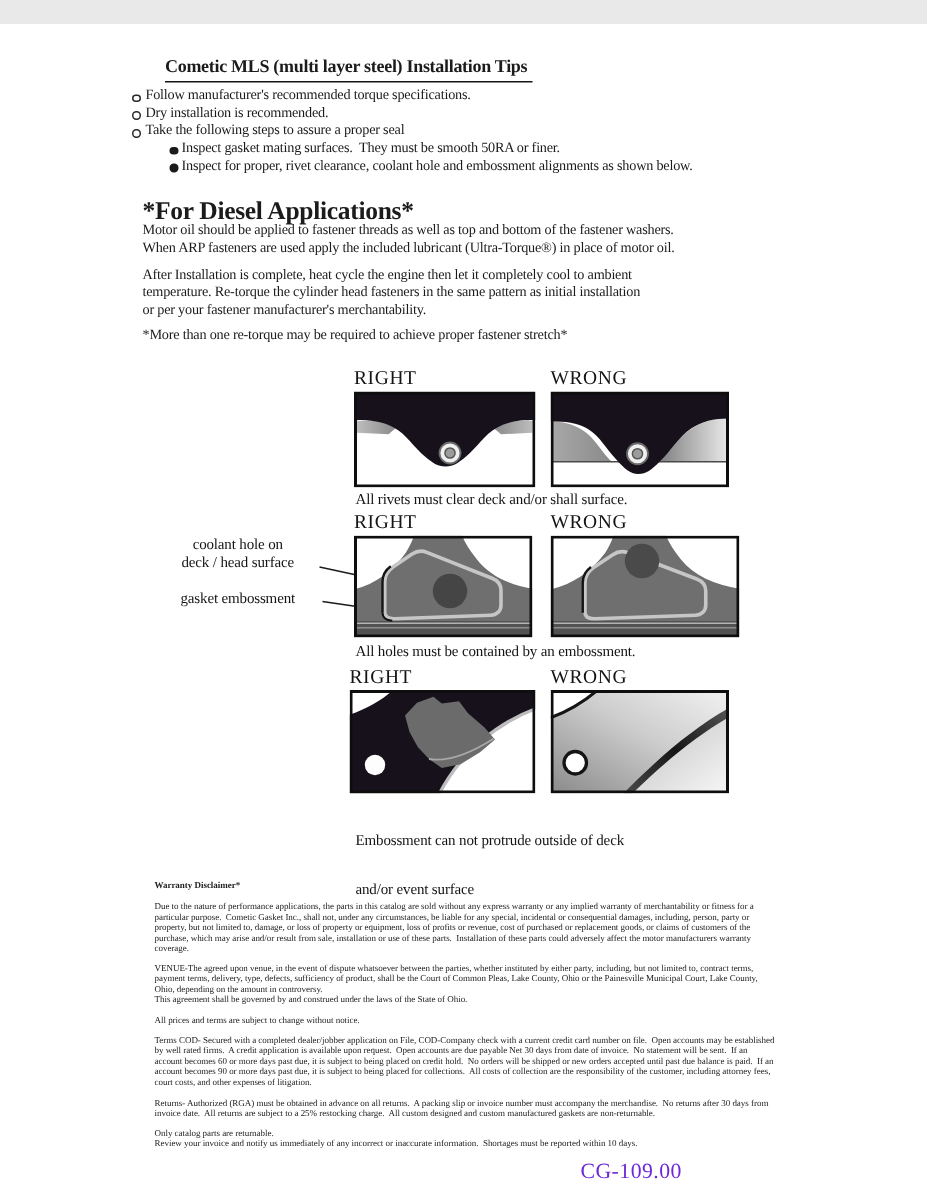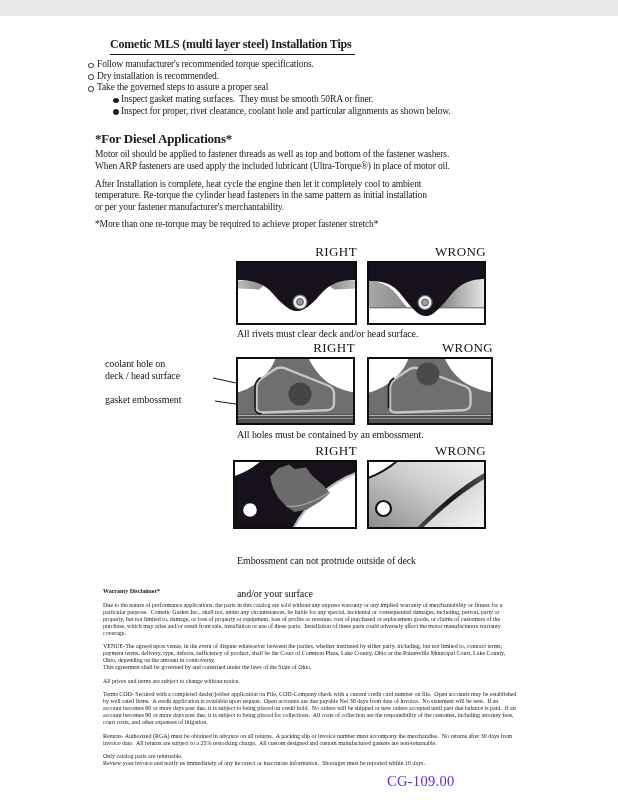--- a/index.html
+++ b/index.html
@@ -13,50 +13,50 @@
   .title{
     left:110px;top:21px;font-size:12px;font-weight:bold;letter-spacing:-0.2px;
     border-bottom:1.6px solid #151515;padding:0 3px 2px 0;white-space:nowrap;
   }
   .bullets{left:88px;top:43px;font-size:9.5px;letter-spacing:-0.15px;line-height:11.7px;width:445px;}
   .b-row{position:relative;padding-left:9px;white-space:pre-wrap;}
   .b-row.sub{padding-left:33px;}
   .b-dot{position:absolute;left:0;top:3.6px;width:3.6px;height:3.6px;border:1px solid #2a2a2a;border-radius:50%;}
   .b-row.sub .b-dot{left:25px;background:#1b1b1b;border-color:#1b1b1b;}
   
-  .h2{left:95px;top:115px;font-size:13px;font-weight:bold;letter-spacing:-0.2px;}
+  .h2{left:95px;top:115px;font-size:17px;font-weight:bold;letter-spacing:-0.2px;}
   .para{left:95px;font-size:9.5px;letter-spacing:-0.15px;line-height:11.7px;width:440px;}
   .para div{white-space:pre-wrap;}
   
-  .dlabel{font-size:13px;letter-spacing:0.4px;color:#141414;text-align:right;}
+  .dlabel{font-size:13px;letter-spacing:0.4px;color:#141414;text-align:left;}
   .dbox{overflow:hidden;}
   .dbox svg{display:block;}
   .caption{font-size:10px;letter-spacing:-0.1px;color:#141414;line-height:11px;white-space:pre-wrap;}
-  .annot{font-size:10px;letter-spacing:-0.1px;color:#141414;line-height:11.5px;text-align:left;}
+  .annot{font-size:10px;letter-spacing:-0.1px;color:#141414;line-height:11.5px;text-align:center;}
   
   .warranty{left:103px;top:572px;width:414px;font-size:6px;line-height:7px;letter-spacing:-0.02px;color:#232323;}
   .warranty .wh{font-weight:bold;margin:0 0 6.5px 0;}
   .warranty p{margin:0 0 6.5px 0;white-space:pre-wrap;}
   .warranty p.tight{margin-bottom:0;}
   
   .code{left:387px;top:757px;font-size:14.5px;letter-spacing:0.3px;color:#6d28d9;}
 </style>
 </head>
 <body>
 
 <div class="page">
 
   <div class="abs title">Cometic MLS (multi layer steel) Installation Tips</div>
 
   <div class="abs bullets">
     <div class="b-row"><span class="b-dot"></span><span>Follow manufacturer's recommended torque specifications.</span></div>
     <div class="b-row"><span class="b-dot"></span><span>Dry installation is recommended.</span></div>
-    <div class="b-row"><span class="b-dot"></span><span>Take the governed steps to assure a proper seal</span></div>
+    <div class="b-row"><span class="b-dot"></span><span>Take the following steps to assure a proper seal</span></div>
     <div class="b-row sub"><span class="b-dot"></span><span>Inspect gasket mating surfaces.  They must be smooth 50RA or finer.</span></div>
-    <div class="b-row sub"><span class="b-dot"></span><span>Inspect for proper, rivet clearance, coolant hole and particular alignments as shown below.</span></div>
+    <div class="b-row sub"><span class="b-dot"></span><span>Inspect for proper, rivet clearance, coolant hole and embossment alignments as shown below.</span></div>
   </div>
 
   <div class="abs h2">*For Diesel Applications*</div>
   <div class="abs para" style="top:133px;">
     <div>Motor oil should be applied to fastener threads as well as top and bottom of the fastener washers.</div>
     <div>When ARP fasteners are used apply the included lubricant (Ultra-Torque®) in place of motor oil.</div>
   </div>
   <div class="abs para" style="top:162.5px;">
     <div>After Installation is complete, heat cycle the engine then let it completely cool to ambient</div>
     <div>temperature. Re-torque the cylinder head fasteners in the same pattern as initial installation</div>
@@ -107,21 +107,21 @@
       <path d="M1 20 C8 20 14.5 21.5 21 25.5 C29 30.5 33 38.5 38.5 44.5 L40.5 46.5 H1 Z" fill="url(#gB1)"></path>
       <path d="M118 18 C109 18 101.5 20 94.5 24.5 C85.5 30 81 38.5 73.5 45 L71.5 46.5 H118 Z" fill="url(#gB2)"></path>
       <line x1="1" y1="46.8" x2="118" y2="46.8" stroke="#4a4a4a" stroke-width="0.9"></line>
       <path d="M0 0 H119 V18 C108.5 18 101 20 94 24.5 C85 30.5 80.5 39.5 73 46.5 C67 52.5 64 55 58.5 55 C53 55 49.5 51.5 44 45.5 C36.5 37.5 33 30 25 25 C17.5 20.5 10 20 0 20 Z" fill="#17111b"></path>
       <circle cx="58" cy="41.5" r="7" fill="#f0f0f0" stroke="#6a6a6a" stroke-width="1.2"></circle>
       <circle cx="58" cy="41.5" r="3.4" fill="#9c9c9c" stroke="#575757" stroke-width="1"></circle>
       <rect x="1" y="1" width="117" height="62" fill="none" stroke="#0e0e0e" stroke-width="2"></rect>
     </svg>
   </div>
 
-  <div class="abs caption" style="left:237px;top:312px;width:300px;">All rivets must clear deck and/or head surface.</div>
+  <div class="abs caption" style="left:237px;top:312px;width:300px;">All rivets must clear deck and/or shall surface.</div>
 
   <div class="abs dlabel" style="left:236px;top:324px;width:119px;">RIGHT</div>
   <div class="abs dlabel" style="left:367px;top:324px;width:126px;">WRONG</div>
 
   <div class="abs annot" style="left:105px;top:342px;width:107px;">
     <div>coolant hole on</div>
     <div>deck / head surface</div>
   </div>
   <div class="abs annot" style="left:105px;top:378px;width:107px;">gasket embossment</div>
 
@@ -199,21 +199,21 @@
       <path d="M48.5 69 C70 47.5 93 26.5 119 12 V18 C95 32 73 51 54.5 69 Z" fill="url(#gF2)"></path>
       <path d="M0 0 H31.5 C22 8 11 14.5 0 18.5 Z" fill="#ffffff"></path>
       <path d="M31.5 0 C22 8 11 14.5 0 18.5" fill="none" stroke="#161616" stroke-width="2"></path>
       <circle cx="16.5" cy="48.5" r="7.5" fill="#ffffff" stroke="#141414" stroke-width="2.2"></circle>
       <rect x="1" y="1" width="117" height="67" fill="none" stroke="#0e0e0e" stroke-width="2"></rect>
     </svg>
   </div>
 
   <div class="abs caption" style="left:237px;top:517px;width:240px;">
     <div>Embossment can not protrude outside of deck</div>
-    <div>and/or your surface</div>
+    <div>and/or event surface</div>
   </div>
 
   <div class="abs warranty">
     <div class="wh">Warranty Disclaimer*</div>
     <p>Due to the nature of performance applications, the parts in this catalog are sold without any express warranty or any implied warranty of merchantability or fitness for a particular purpose.  Cometic Gasket Inc., shall not, under any circumstances, be liable for any special, incidental or consequential damages, including, person, party or property, but not limited to, damage, or loss of property or equipment, loss of profits or revenue, cost of purchased or replacement goods, or claims of customers of the purchase, which may arise and/or result from sale, installation or use of these parts.  Installation of these parts could adversely affect the motor manufacturers warranty coverage.</p>
     <p class="tight">VENUE-The agreed upon venue, in the event of dispute whatsoever between the parties, whether instituted by either party, including, but not limited to, contract terms, payment terms, delivery, type, defects, sufficiency of product, shall be the Court of Common Pleas, Lake County, Ohio or the Painesville Municipal Court, Lake County, Ohio, depending on the amount in controversy.</p>
     <p>This agreement shall be governed by and construed under the laws of the State of Ohio.</p>
     <p>All prices and terms are subject to change without notice.</p>
     <p>Terms COD- Secured with a completed dealer/jobber application on File, COD-Company check with a current credit card number on file.  Open accounts may be established by well rated firms.  A credit application is available upon request.  Open accounts are due payable Net 30 days from date of invoice.  No statement will be sent.  If an account becomes 60 or more days past due, it is subject to being placed on credit hold.  No orders will be shipped or new orders accepted until past due balance is paid.  If an account becomes 90 or more days past due, it is subject to being placed for collections.  All costs of collection are the responsibility of the customer, including attorney fees, court costs, and other expenses of litigation.</p>
     <p>Returns- Authorized (RGA) must be obtained in advance on all returns.  A packing slip or invoice number must accompany the merchandise.  No returns after 30 days from invoice date.  All returns are subject to a 25% restocking charge.  All custom designed and custom manufactured gaskets are non-returnable.</p>

